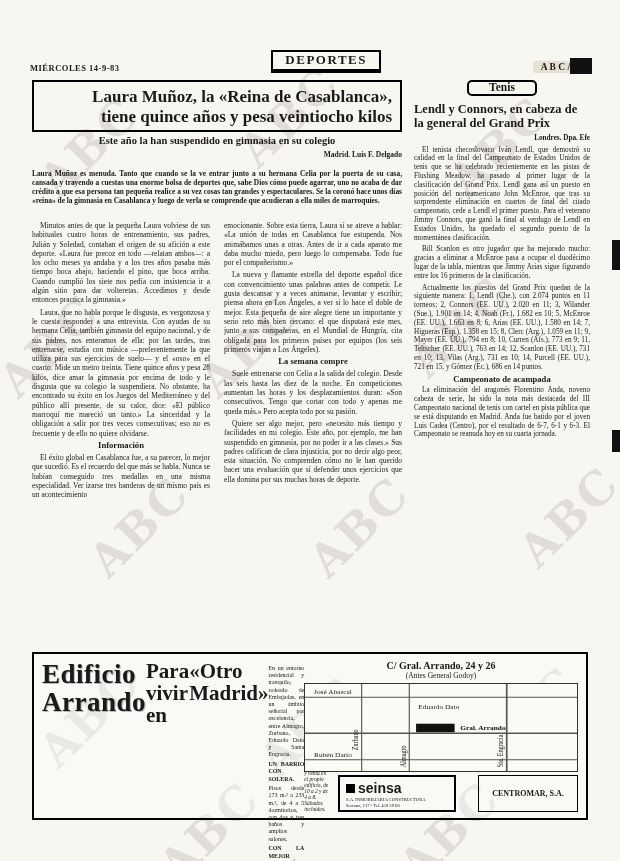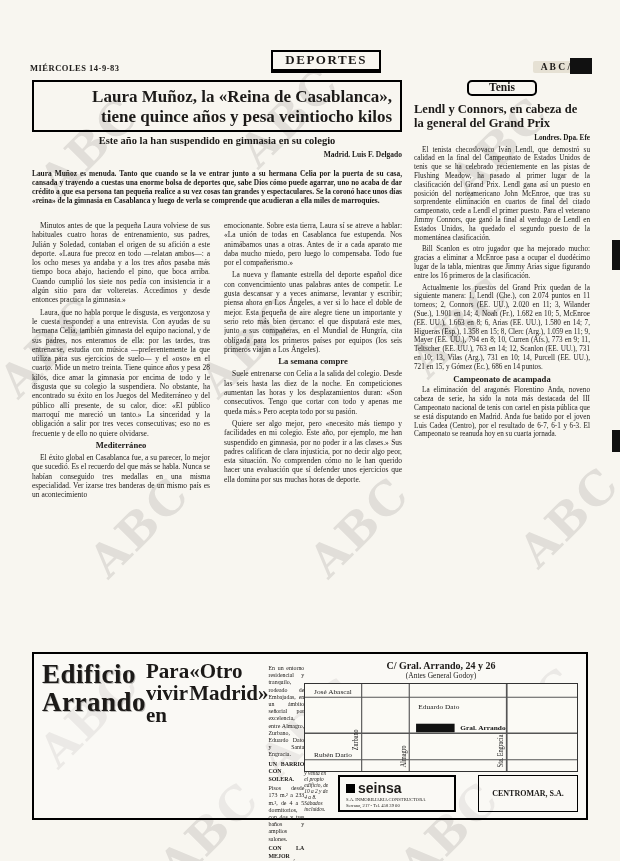--- a/index.html
+++ b/index.html
@@ -86,21 +86,21 @@
     <div class="hl">Laura Muñoz, la «Reina de Casablanca»,</div>
     <div class="hl">tiene quince años y pesa veintiocho kilos</div>
   </div>
   <div class="z sub">Este año la han suspendido en gimnasia en su colegio</div>
   <div class="z byline">Madrid. Luis F. Delgado</div>
   <div class="z intro">Laura Muñoz es menuda. Tanto que cuando se la ve entrar junto a su hermana Celia por la puerta de su casa, cansada y trayendo a cuestas una enorme bolsa de deportes que, sabe Dios cómo puede agarrar, uno no acaba de dar crédito a que esa persona tan pequeña realice a su vez cosas tan grandes y espectaculares. Se la coronó hace unos días «reina» de la gimnasia en Casablanca y luego de verla se comprende que acudieran a ella miles de marroquíes.</div>
 
   <div class="z col col1">
     <p>Minutos antes de que la pequeña Laura volviese de sus habituales cuatro horas de entrenamiento, sus padres, Julián y Soledad, contaban el origen de su afición a este deporte. «Laura fue precoz en todo —relatan ambos—: a los ocho meses ya andaba y a los tres años pasaba más tiempo boca abajo, haciendo el pino, que boca arriba. Cuando cumplió los siete nos pedía con insistencia ir a algún sitio para dar volteretas. Accedimos y desde entonces practica la gimnasia.»</p>
     <p>Laura, que no habla porque le disgusta, es vergonzosa y le cuesta responder a una entrevista. Con ayudas de su hermana Celia, también gimnasta del equipo nacional, y de sus padres, nos enteramos de ella: por las tardes, tras entrenarse, estudia con música —preferentemente la que utiliza para sus ejercicios de suelo— y el «oso» en el cuarto. Mide un metro treinta. Tiene quince años y pesa 28 kilos, dice amar la gimnasia por encima de todo y le disgusta que su colegio la suspendiera. No obstante, ha encontrado su éxito en los Juegos del Mediterráneo y del público allí presente, de su calor, dice: «El público marroquí me mareció un tanto.» La sinceridad y la obligación a salir por tres veces consecutivas; eso no es frecuente y de ello no quiere olvidarse.</p>
-    <p class="xhead">Mediterráneo</p>
+    <p class="xhead">Información</p>
     <p>El éxito global en Casablanca fue, a su parecer, lo mejor que sucedió. Es el recuerdo del que más se habla. Nunca se habían conseguido tres medallas en una misma especialidad. Ver izarse tres banderas de un mismo país es un acontecimiento</p>
   </div>
 
   <div class="z col col2">
     <p style="text-indent:0;">emocionante. Sobre esta tierra, Laura sí se atreve a hablar: «La unión de todas en Casablanca fue estupenda. Nos animábamos unas a otras. Antes de ir a cada aparato me daba mucho miedo, pero luego lo compensaba. Todo fue por el compañerismo.»</p>
     <p>La nueva y flamante estrella del deporte español dice con convencimiento unas palabras antes de competir. Le gusta descansar y a veces animarse, levantar y escribir; piensa ahora en Los Ángeles, a ver si lo hace el doble de mejor. Esta pequeña de aire alegre tiene un importante y serio reto más bien cercano: el que disputará este mes, junto a sus compañeras, en el Mundial de Hungría, cita obligada para los primeros países por equipos (los seis primeros viajan a Los Ángeles).</p>
     <p class="xhead">La semana compre</p>
     <p>Suele entrenarse con Celia a la salida del colegio. Desde las seis hasta las diez de la noche. En competiciones aumentan las horas y los desplazamientos duran: «Son consecutivos. Tengo que cortar con todo y apenas me queda más.» Pero acepta todo por su pasión.</p>
     <p>Quiere ser algo mejor, pero «necesito más tiempo y facilidades en mi colegio. Este año, por ejemplo, me han suspendido en gimnasia, por no poder ir a las clases.» Sus padres califican de clara injusticia, por no decir algo peor, esta situación. No comprenden cómo no le han querido hacer una evaluación que sí defender unos ejercicios que ella domina por sus muchas horas de deporte.</p>
   </div>

